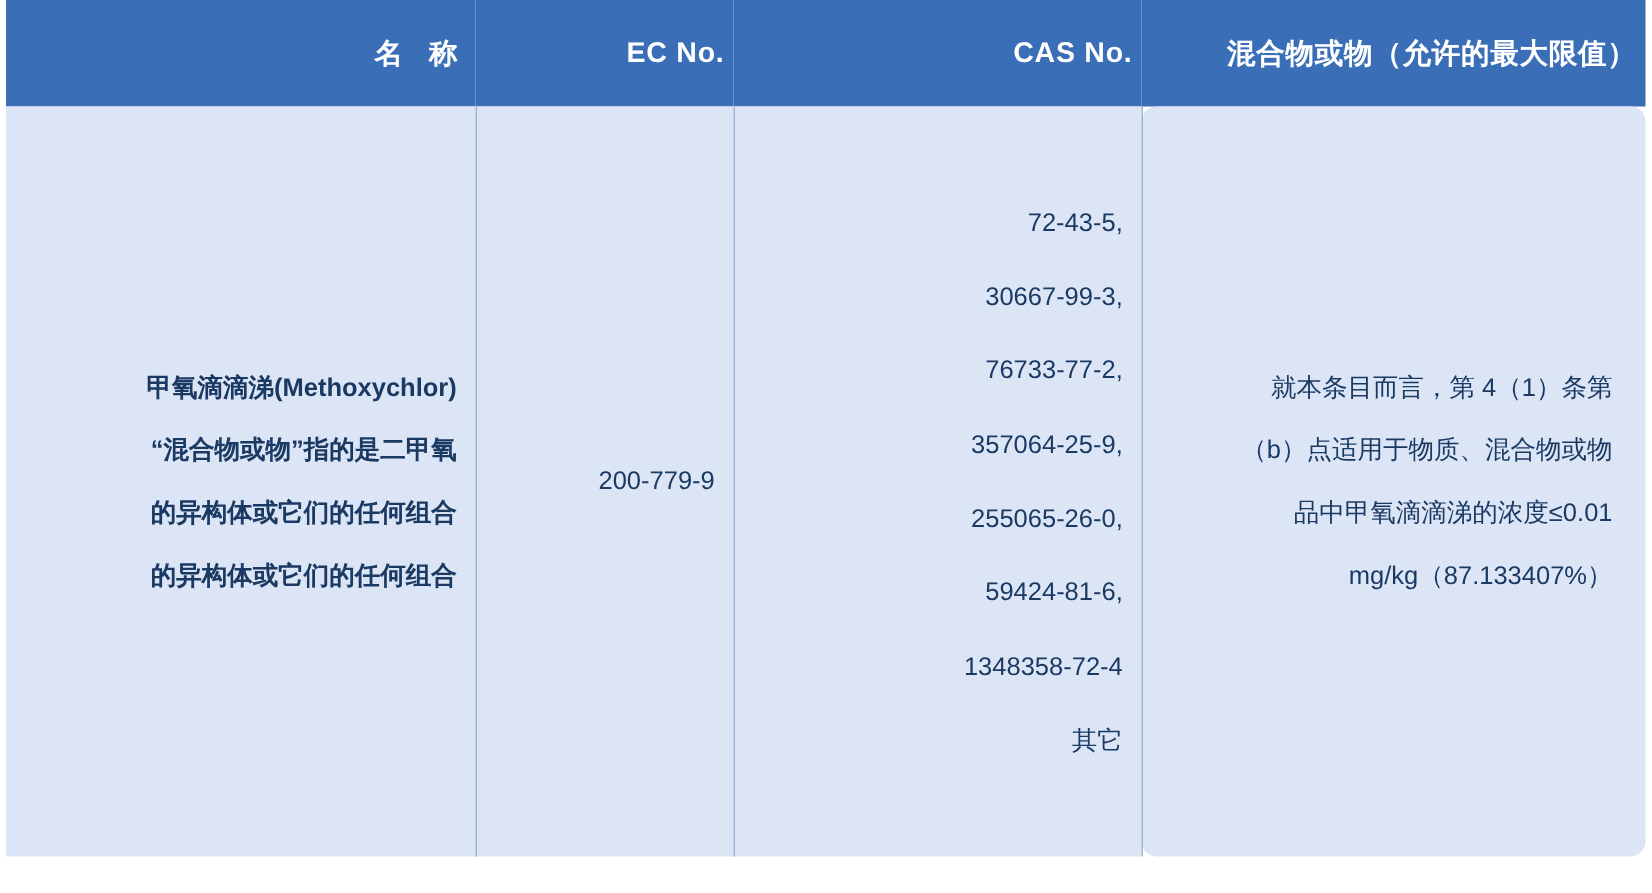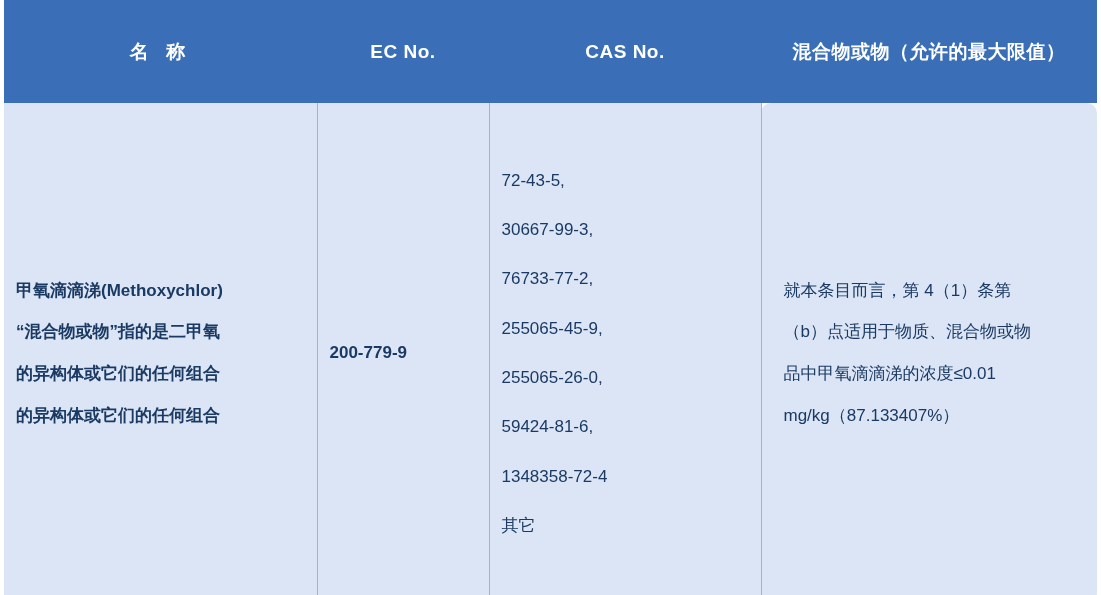--- a/index.html
+++ b/index.html
@@ -26,58 +26,58 @@
   table.substance-table col.c1 { width: 313px; }
   table.substance-table col.c2 { width: 172px; }
   table.substance-table col.c3 { width: 272px; }
   table.substance-table col.c4 { width: 336px; }
 
   thead th {
     background: #3a6fb8;
     color: #ffffff;
     font-size: 19px;
     font-weight: bold;
-    height: 103px;
-    text-align: center;
+    height: 71px;
+    text-align: right;
     vertical-align: middle;
     border: none;
     padding: 0 6px;
     letter-spacing: 0.5px;
   }
   thead th.col-name {
     letter-spacing: 6px;
   }
 
   tbody td {
     background: #dbe5f5;
     color: #1b3a63;
     font-size: 17px;
     vertical-align: middle;
-    text-align: left;
+    text-align: right;
     border-left: 1px solid #9db4d8;
     border-right: 1px solid #9db4d8;
     border-top: none;
     border-bottom: none;
     padding: 26px 12px;
     height: 500px;
     box-sizing: border-box;
   }
   tbody td.first-cell {
     border-left: none;
   }
   tbody td.last-cell {
     border-right: none;
   }
   td.name-cell {
     font-weight: bold;
     line-height: 2.45;
     margin-left: 16px;
   }
   td.ec-cell {
-    font-weight: bold;
+    font-weight: normal;
     line-height: 1.6;
   }
   td.cas-cell {
     line-height: 2.9;
     font-weight: normal;
   }
   td.exempt-cell {
     line-height: 2.45;
     font-weight: normal;
     padding-left: 22px;
@@ -113,21 +113,21 @@
           <span class="name-line">甲氧滴滴涕(Methoxychlor)</span>
           <span class="name-line">“混合物或物”指的是二甲氧</span>
           <span class="name-line">的异构体或它们的任何组合</span>
           <span class="name-line">的异构体或它们的任何组合</span>
         </td>
         <td class="ec-cell">200-779-9</td>
         <td class="cas-cell">
           <span class="cas-line">72-43-5,</span>
           <span class="cas-line">30667-99-3,</span>
           <span class="cas-line">76733-77-2,</span>
-          <span class="cas-line">255065-45-9,</span>
+          <span class="cas-line">357064-25-9,</span>
           <span class="cas-line">255065-26-0,</span>
           <span class="cas-line">59424-81-6,</span>
           <span class="cas-line">1348358-72-4</span>
           <span class="cas-line">其它</span>
         </td>
         <td class="exempt-cell last-cell">
           <span class="exempt-text">就本条目而言，第 4（1）条第</span>
           <span class="exempt-text">（b）点适用于物质、混合物或物</span>
           <span class="exempt-text">品中甲氧滴滴涕的浓度≤0.01</span>
           <span class="exempt-text">mg/kg（87.133407%）</span>

